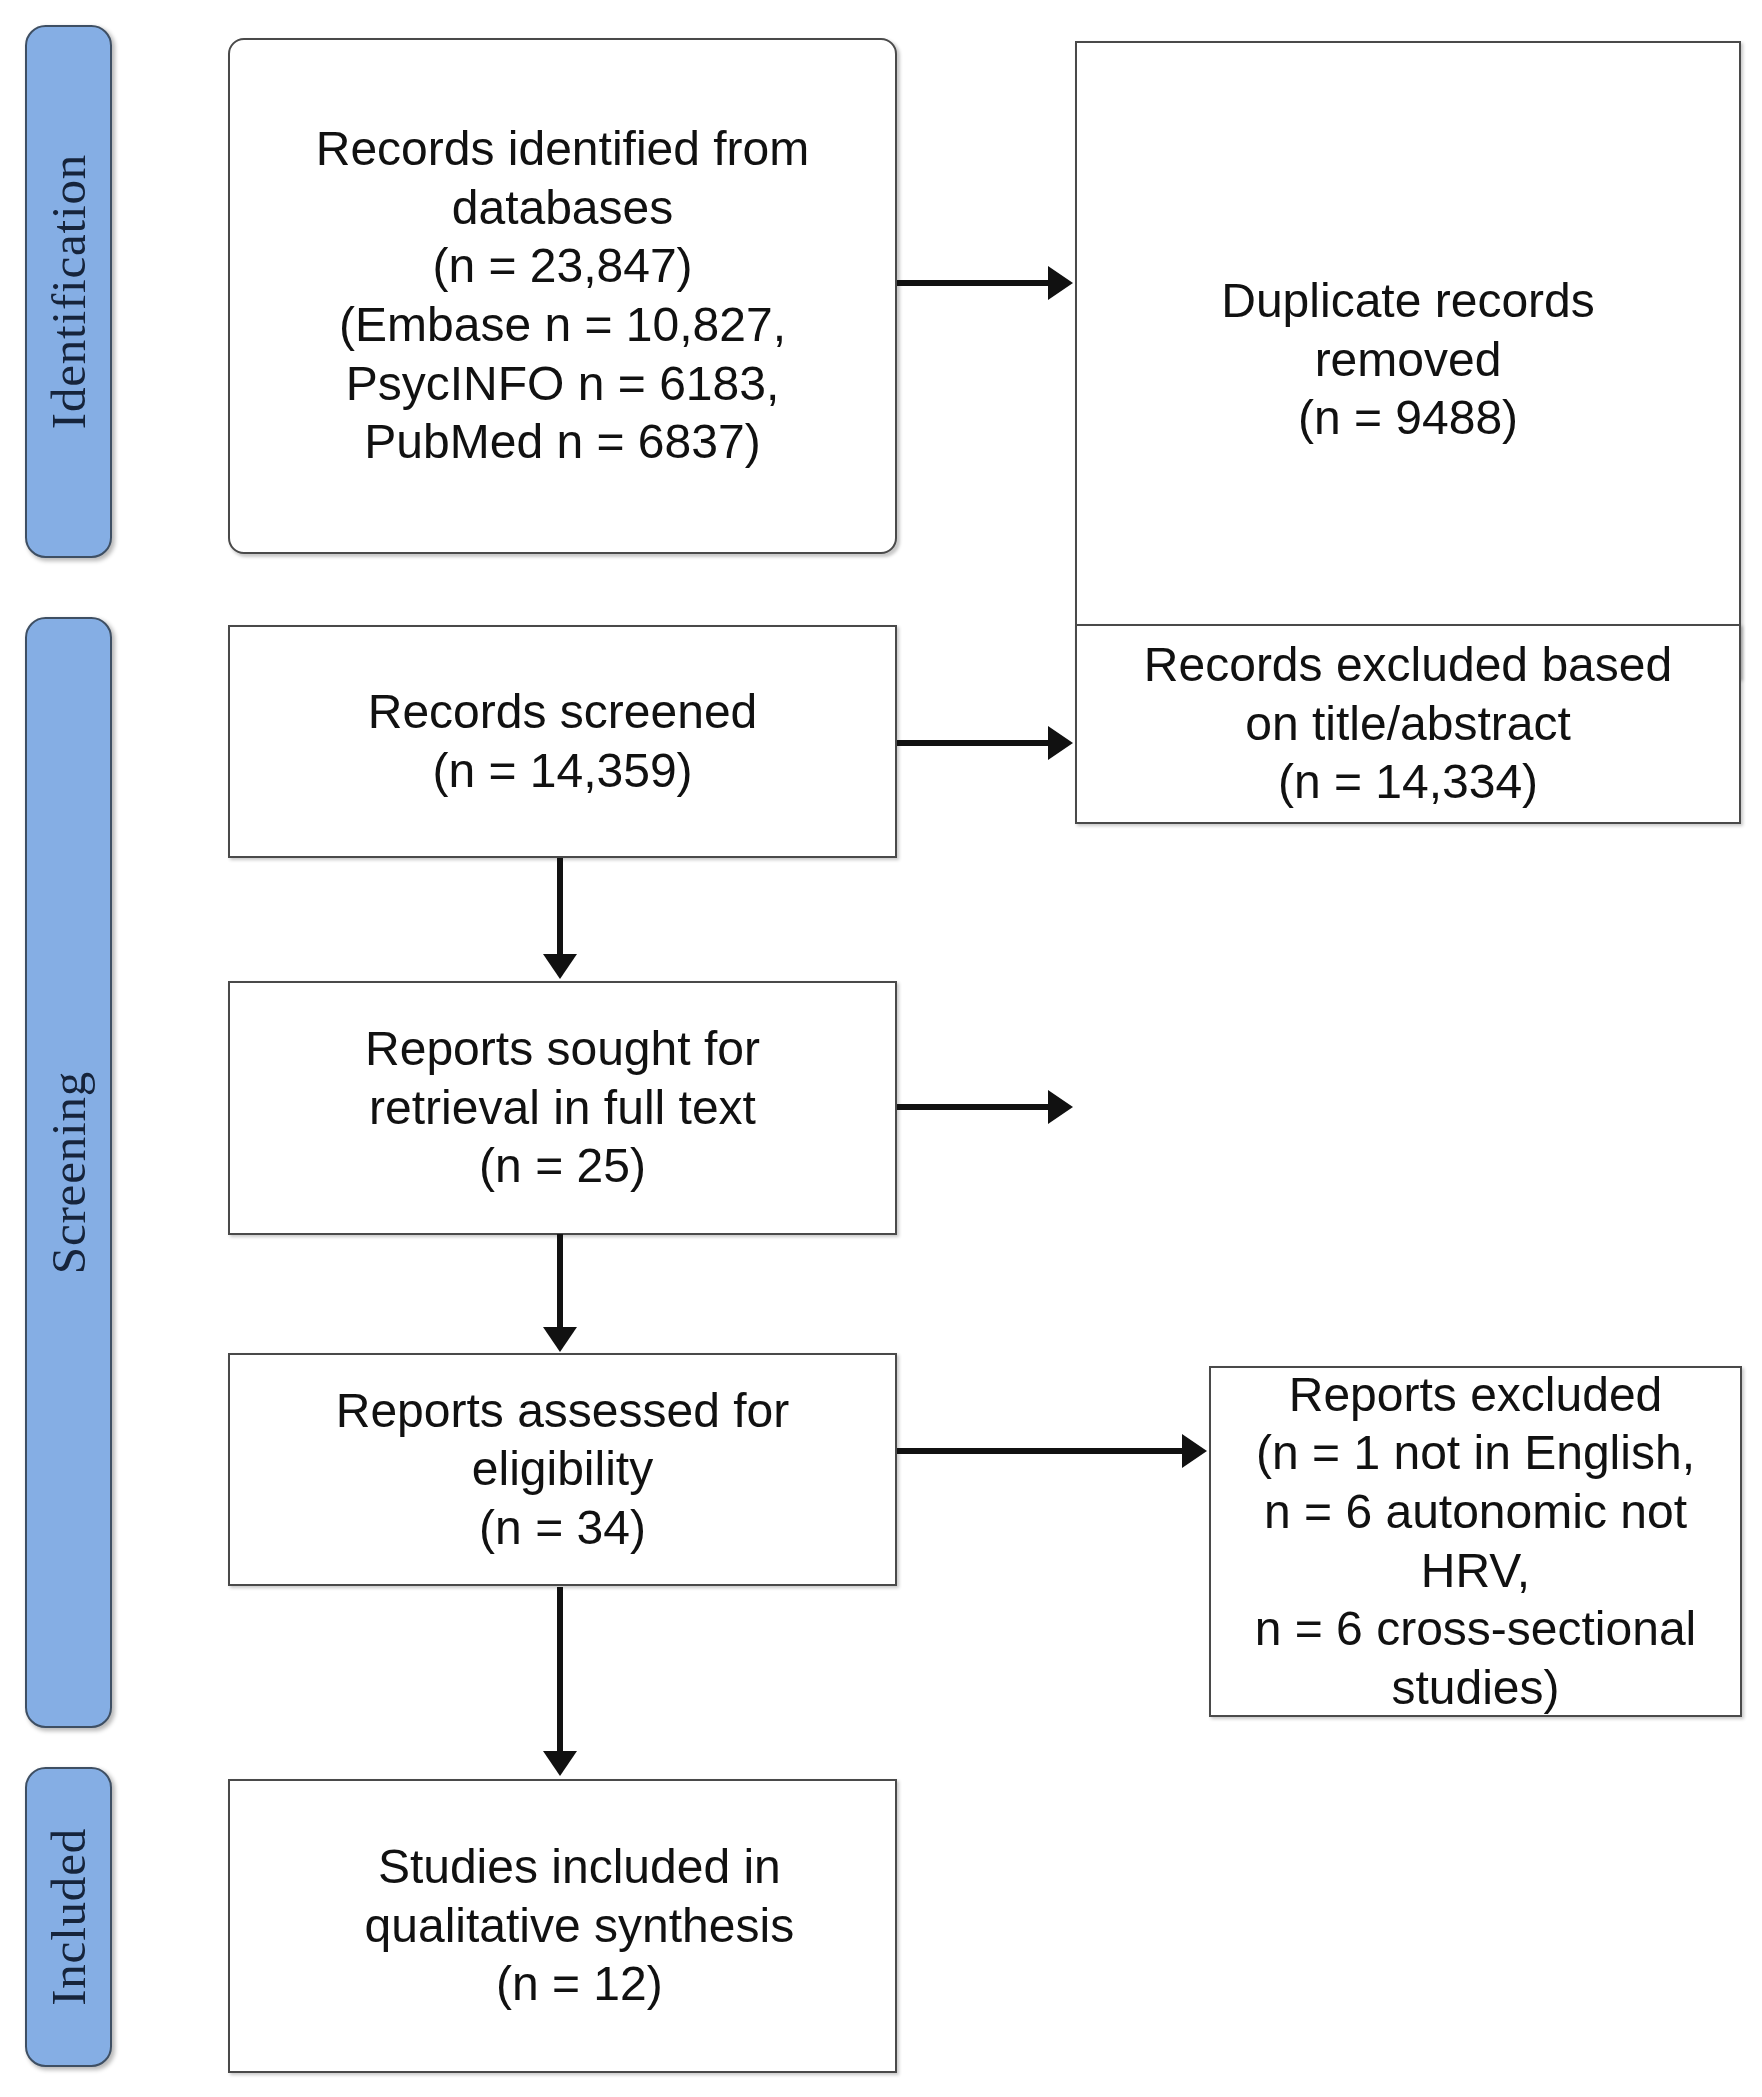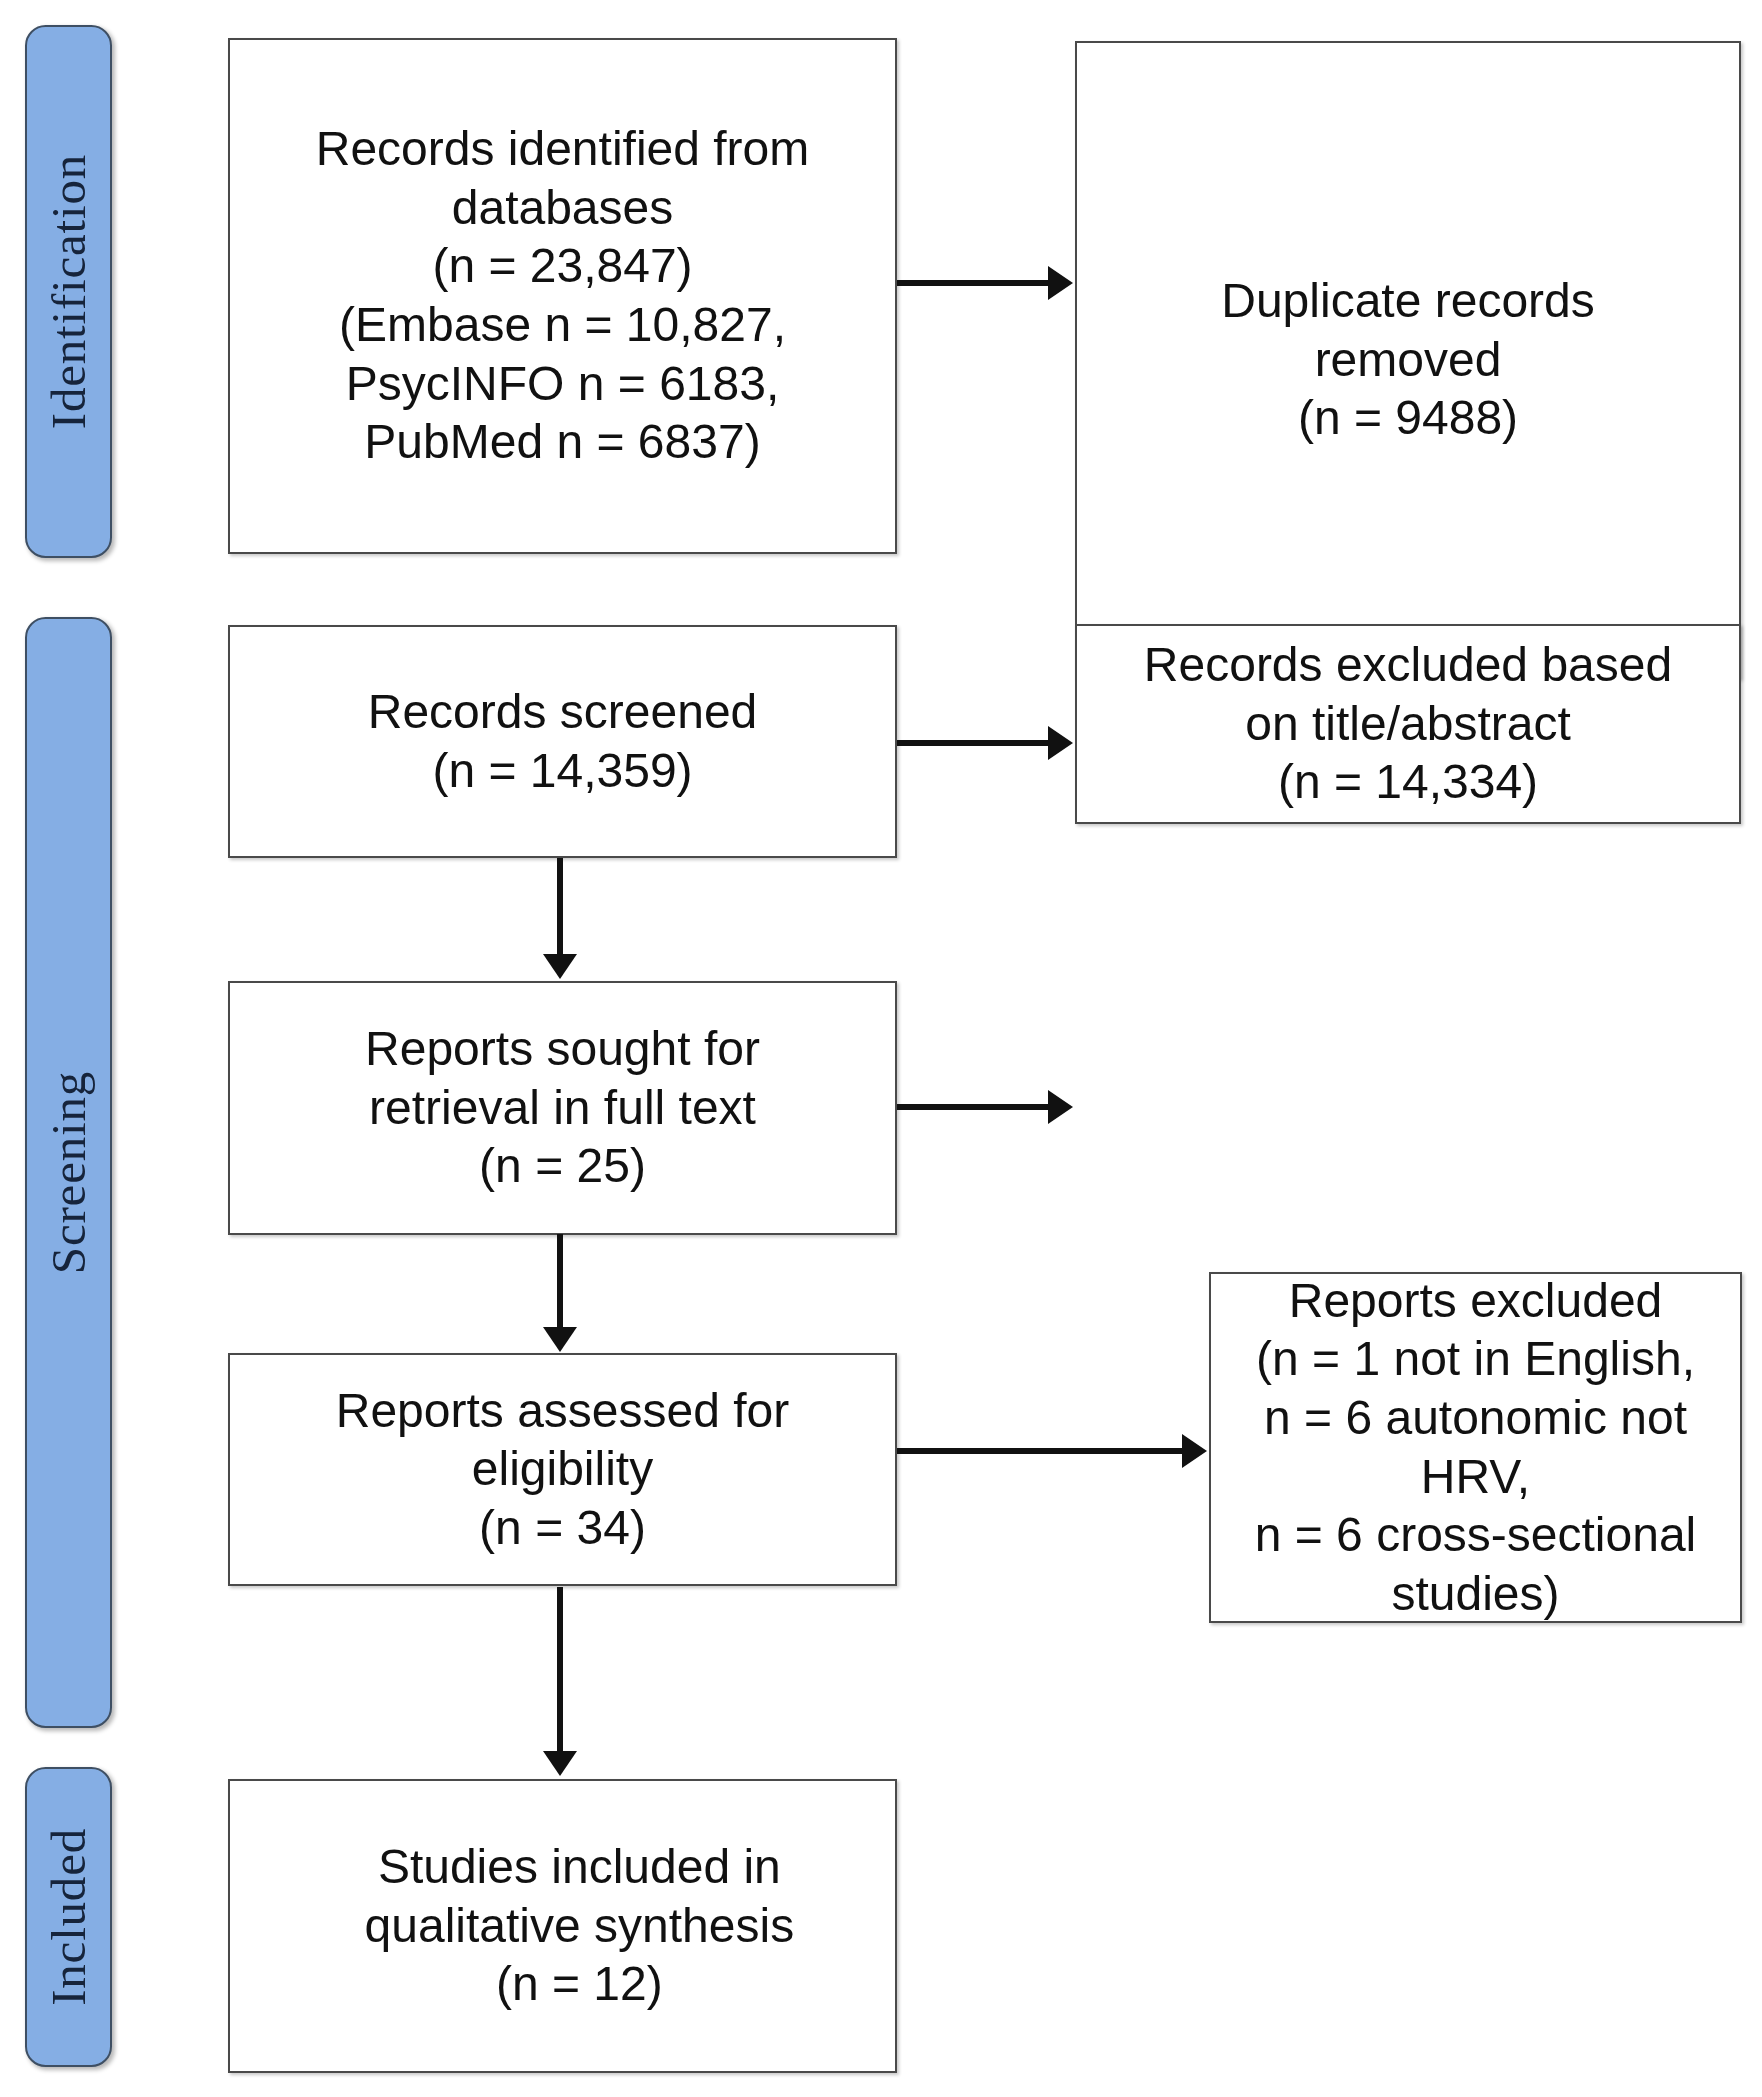--- a/index.html
+++ b/index.html
@@ -106,21 +106,21 @@
   </div>
 
   <div class="stage-bar" style="left:25.4px; top:617px; width:87px; height:1111px;">
     <span class="stage-label">Screening</span>
   </div>
 
   <div class="stage-bar" style="left:25.4px; top:1767px; width:87px; height:300px;">
     <span class="stage-label">Included</span>
   </div>
 
-  <div class="flow-box" style="left:228px; top:38px; width:669px; height:516px;">
+  <div class="flow-box" style="left:228px; top:38px; width:669px; height:516px;border-radius:16px;">
     <div class="box-text">Records identified from
 databases
 (n = 23,847)
 (Embase n = 10,827,
 PsycINFO n = 6183,
 PubMed n = 6837)</div>
   </div>
 
   <div class="conn-h" style="left:897px; top:280px; width:152px;"></div>
 
@@ -157,21 +157,21 @@
   <div class="conn-v" style="left:557px; top:1234px; height:94px;"></div>
 
   <div class="flow-box" style="left:228px; top:1353px; width:669px; height:233px;">
     <div class="box-text">Reports assessed for
 eligibility
 (n = 34)</div>
   </div>
 
   <div class="conn-h" style="left:897px; top:1448px; width:286px;"></div>
 
-  <div class="flow-box" style="left:1209px; top:1272px; width:533px; height:351px;">
+  <div class="flow-box" style="left:1209px; top:1366px; width:533px; height:351px;">
     <div class="box-text">Reports excluded
 (n = 1 not in English,
 n = 6 autonomic not HRV,
 n = 6 cross-sectional
 studies)</div>
   </div>
 
   <div class="conn-v" style="left:557px; top:1587px; height:165px;"></div>
 
   <div class="flow-box" style="left:228px; top:1779px; width:669px; height:294px;padding-left:48px;">

